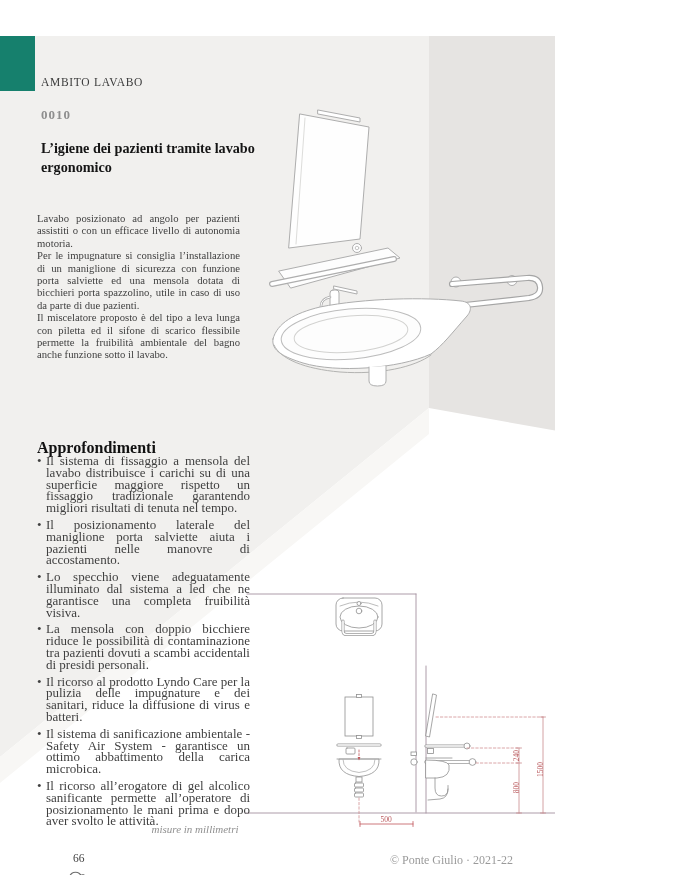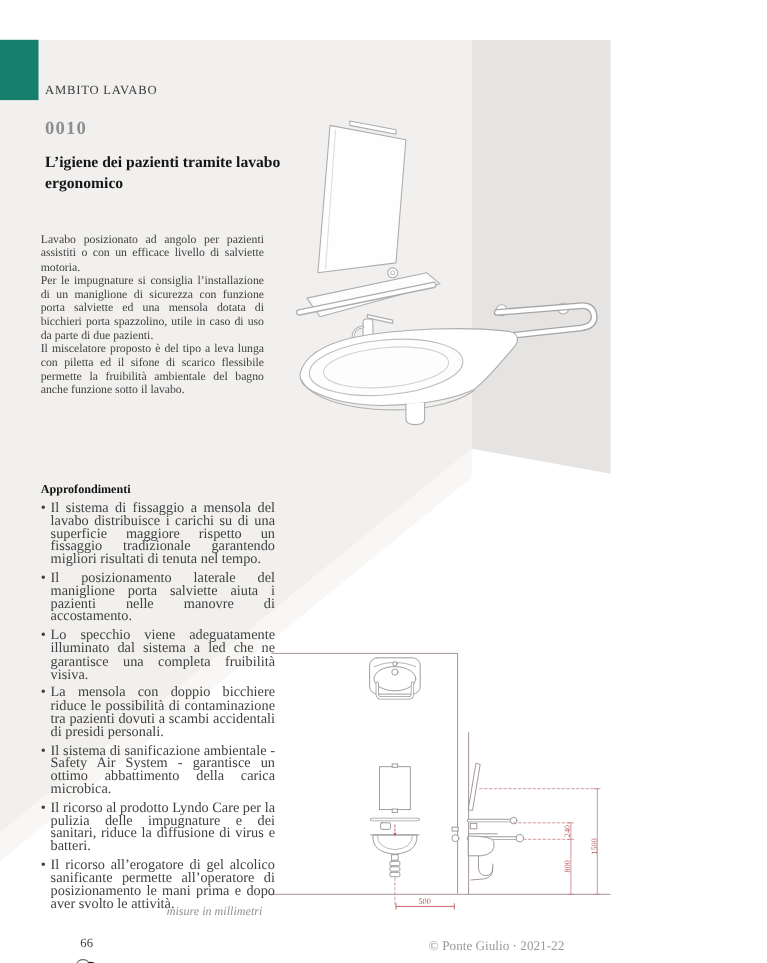--- a/index.html
+++ b/index.html
@@ -1,26 +1,26 @@
 <!DOCTYPE html>
 <html><head>
 <meta charset="utf-8">
 <style>
   html,body{margin:0;padding:0;background:#fff;}
   .page{position:relative;width:555px;height:875px;background:#ffffff;overflow:hidden;
         font-family:Liberation Serif, serif;margin-top:36px;}
   .bg-svg{position:absolute;left:0;top:0;}
   .teal-block{position:absolute;left:0;top:0;width:35px;height:55px;background:#16806d;}
   .kicker{position:absolute;left:41px;top:40px;font-size:11.5px;letter-spacing:0.7px;color:#3b3b3b;}
-  .code{position:absolute;left:41px;top:71px;font-size:17px;font-weight:bold;letter-spacing:1px;color:#8e8e8e;}
+  .code{position:absolute;left:41px;top:71px;font-size:13px;font-weight:bold;letter-spacing:1px;color:#8e8e8e;}
   .title{position:absolute;left:41px;top:103px;width:222px;font-size:14.2px;font-weight:bold;
          line-height:18.5px;color:#151515;}
   .intro{position:absolute;left:37px;top:176px;width:203px;font-size:10.7px;line-height:12.4px;color:#3f3f3f;}
   .intro p{margin:0;text-align:justify;}
-  .insights-heading{position:absolute;left:37px;top:403px;font-size:11px;font-weight:bold;color:#111;text-align:right;}
+  .insights-heading{position:absolute;left:37px;top:403px;font-size:16px;font-weight:bold;color:#111;text-align:right;}
   .insights{position:absolute;left:37px;top:419px;width:213px;margin:0;padding:0;list-style:none;
             font-size:13px;line-height:11.8px;color:#3f3f3f;}
   .insights li{position:relative;padding-left:9px;margin:0 0 5px 0;text-align:justify;}
   .insights li::before{content:"\2022";position:absolute;left:0;top:0;color:#3f3f3f;}
   .dim{position:absolute;color:#b9585c;font-size:7.5px;text-align:center;}
   .dim-rot{transform:rotate(-90deg);}
   .caption-bottom{position:absolute;left:140px;top:787px;width:110px;font-size:11px;font-style:italic;
                   color:#8f8f8f;text-align:center;}
   .caption-side{position:absolute;left:586px;top:745px;width:120px;height:12px;font-size:10.5px;
                 font-style:italic;color:#4c4c4c;text-align:center;transform:rotate(-90deg);
@@ -143,33 +143,33 @@
     </g>
   </svg>
 
   <div class="teal-block"></div>
 
   <div class="kicker">AMBITO LAVABO</div>
   <div class="code">0010</div>
   <div class="title">L’igiene dei pazienti tramite lavabo ergonomico</div>
 
   <div class="intro">
-    <p>Lavabo posizionato ad angolo per pazienti assistiti o con un efficace livello di salviette motoria.</p>
+    <p>Lavabo posizionato ad angolo per pazienti assistiti o con un efficace livello di autonomia motoria.</p>
     <p>Per le impugnature si consiglia l’installazione di un maniglione di sicurezza con funzione porta salviette ed una mensola dotata di bicchieri porta spazzolino, utile in caso di uso da parte di due pazienti.</p>
     <p>Il miscelatore proposto è del tipo a leva lunga con piletta ed il sifone di scarico flessibile permette la fruibilità ambientale del bagno anche funzione sotto il lavabo.</p>
   </div>
 
   <div class="insights-heading">Approfondimenti</div>
   <ul class="insights">
     <li>Il sistema di fissaggio a mensola del lavabo distribuisce i carichi su di una superficie maggiore rispetto un fissaggio tradizionale garantendo migliori risultati di tenuta nel tempo.</li>
     <li>Il posizionamento laterale del maniglione porta salviette aiuta i pazienti nelle manovre di accostamento.</li>
     <li>Lo specchio viene adeguatamente illuminato dal sistema a led che ne garantisce una completa fruibilità visiva.</li>
     <li>La mensola con doppio bicchiere riduce le possibilità di contaminazione tra pazienti dovuti a scambi accidentali di presidi personali.</li>
+    <li>Il ricorso al prodotto Lyndo Care per la pulizia delle impugnature e dei sanitari, riduce la diffusione di virus e batteri.</li>
     <li>Il sistema di sanificazione ambientale - Safety Air System - garantisce un ottimo abbattimento della carica microbica.</li>
-    <li>Il ricorso al prodotto Lyndo Care per la pulizia delle impugnature e dei sanitari, riduce la diffusione di virus e batteri.</li>
     <li>Il ricorso all’erogatore di gel alcolico sanificante permette all’operatore di posizionamento le mani prima e dopo aver svolto le attività.</li>
   </ul>
 
   <span class="dim" style="left:370px;top:779px;width:32px;">500</span>
   <span class="dim dim-rot" style="left:498px;top:715px;width:36px;">240</span>
   <span class="dim dim-rot" style="left:498px;top:747px;width:36px;">800</span>
   <span class="dim dim-rot" style="left:520px;top:729px;width:40px;">1500</span>
 
   <div class="caption-bottom">misure in millimetri</div>
   <div class="caption-side">misure in millimetri</div>

